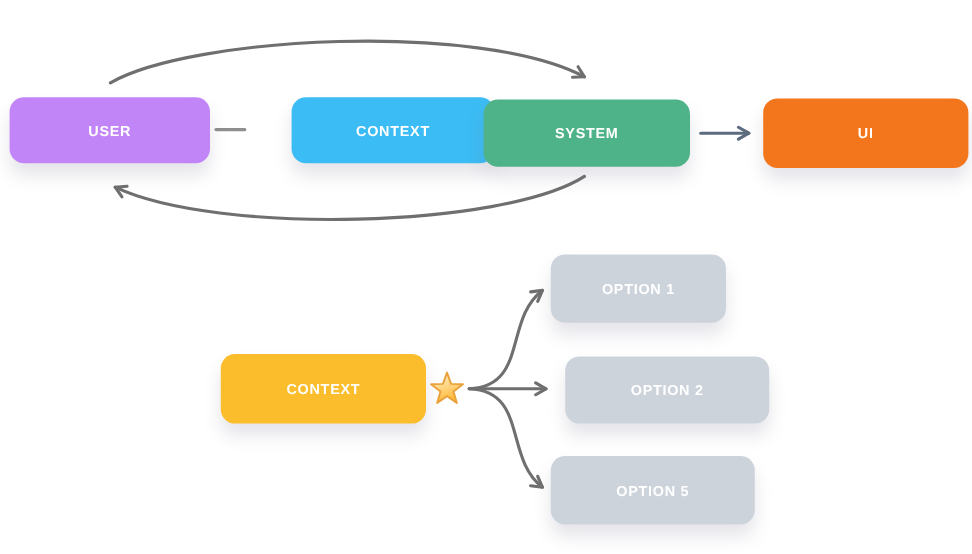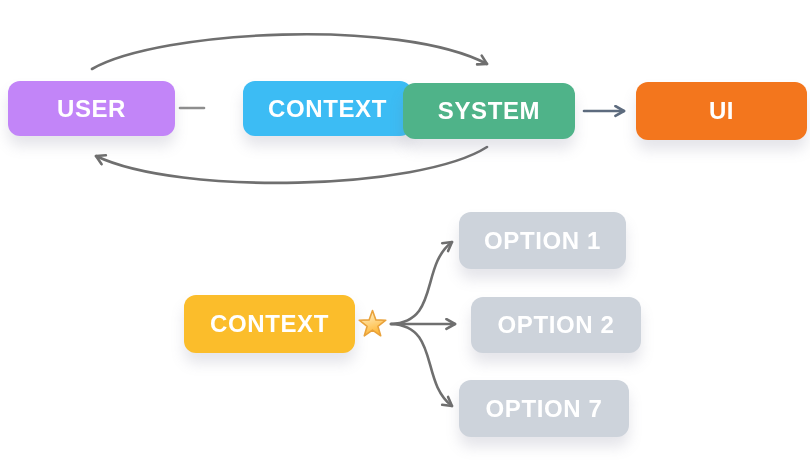--- a/index.html
+++ b/index.html
@@ -15,30 +15,30 @@
     overflow: hidden;
   }
   .node {
     position: absolute;
     border-radius: 12px;
     display: flex;
     align-items: center;
     justify-content: center;
     color: #ffffff;
     font-weight: bold;
-    font-size: 24px;
+    font-size: 12px;
     letter-spacing: 0.6px;
     box-shadow: 0 10px 14px rgba(110, 110, 140, 0.18);
   }
   .node-user     { left: 8px;   top: 81px;  width: 167px; height: 55px; }
   .node-context  { left: 207px; top: 81px;  width: 169px; height: 55px; margin-left: 36px; }
   .node-system   { left: 403px; top: 83px;  width: 172px; height: 56px; }
   .node-ui       { left: 636px; top: 82px;  width: 171px; height: 58px; }
   .node-variable { left: 184px; top: 295px; width: 171px; height: 58px; }
-  .node-option1  { left: 459px; top: 212px; width: 167px; height: 57px; border-radius: 12px; }
+  .node-option1  { left: 459px; top: 212px; width: 146px; height: 57px; border-radius: 12px; }
   .node-option2  { left: 457px; top: 297px; width: 170px; height: 56px; margin-left: 14px; }
   .node-option3  { left: 459px; top: 380px; width: 170px; height: 57px; }
   #arrow-layer {
     position: absolute;
     left: 0; top: 0;
     width: 810px; height: 462px;
     pointer-events: none;
   }
   #star {
     position: absolute;
@@ -101,16 +101,16 @@
     <path d="M0,-14 L3.4,-4.6 L13.3,-4.3 L5.4,1.8 L8.2,11.3 L0,5.6 L-8.2,11.3 L-5.4,1.8 L-13.3,-4.3 L-3.4,-4.6 Z" fill="url(#starGrad)" stroke-width="1.6" stroke-linejoin="round" stroke="#E9A23B"></path>
   </svg>
 
   <div class="node node-option1" style="background: rgb(205, 211, 219);">
     <span>OPTION 1</span>
   </div>
   <div class="node node-option2" style="background: rgb(205, 211, 219);">
     <span>OPTION 2</span>
   </div>
   <div class="node node-option3" style="background: rgb(205, 211, 219);">
-    <span>OPTION 7</span>
+    <span>OPTION 5</span>
   </div>
 
 </div>
 
 </body></html>

